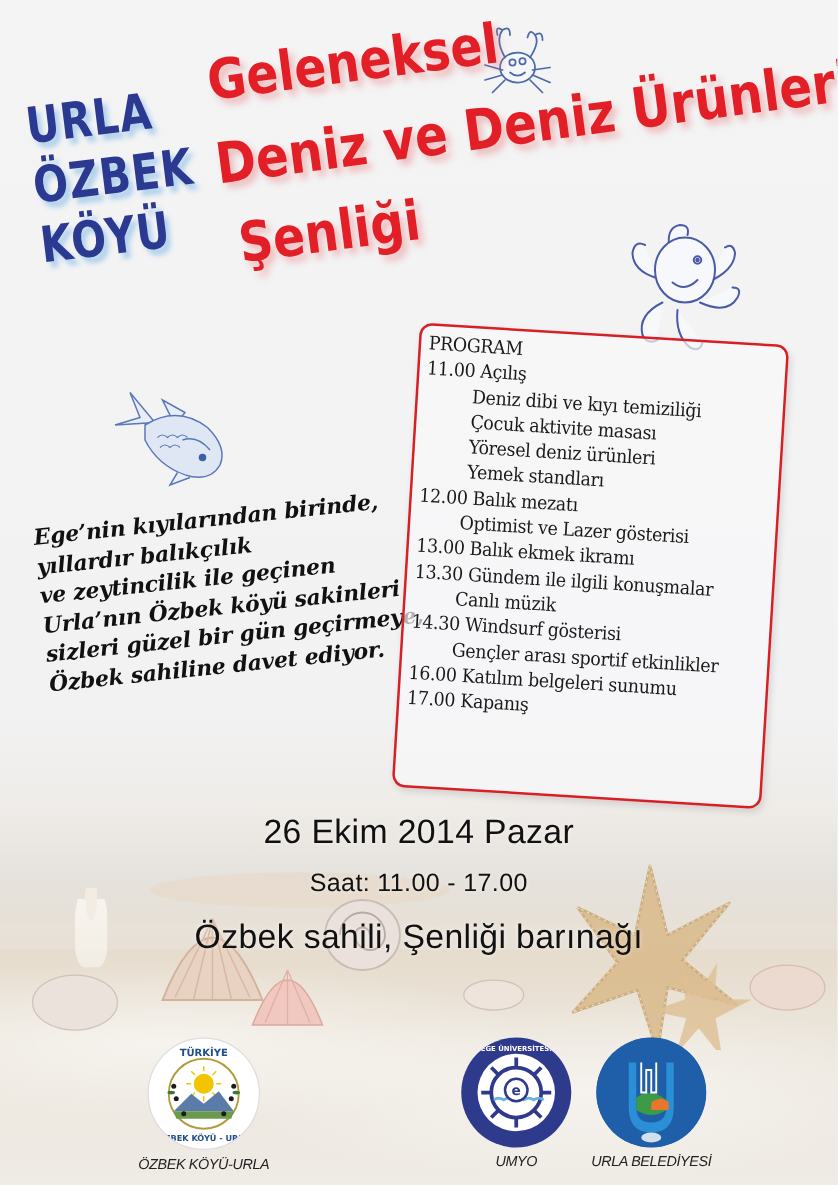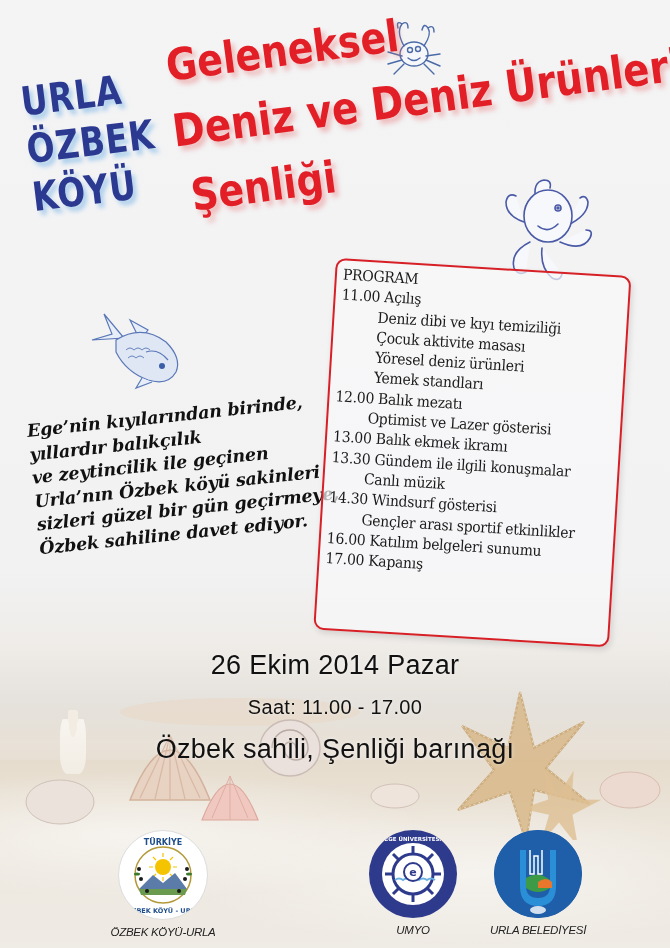--- a/index.html
+++ b/index.html
@@ -243,21 +243,21 @@
           <circle cx="44" cy="44" r="20" fill="#fff" stroke="#2e3a8c" stroke-width="3"></circle>
           <path d="M26,50 q4,-3 8,0 q4,-3 8,0 q4,-3 8,0 q4,-3 8,0 q4,-3 8,0" fill="none" stroke="#6ab0e0" stroke-width="2"></path>
           <circle cx="44" cy="42" r="9" fill="#fff" stroke="#2e3a8c" stroke-width="2"></circle>
           <text x="44" y="46" font-size="11" text-anchor="middle" fill="#2e3a8c" font-family="DejaVu Sans" font-weight="bold">e</text>
           <text x="44" y="11" font-size="5.5" text-anchor="middle" fill="#fff" font-family="DejaVu Sans" font-weight="bold">EGE ÜNİVERSİTESİ</text>
         </svg>
       </div>
       <span class="logo-label">UMYO</span>
     </div>
 
-    <div class="logo" style="left:375px">
+    <div class="logo" style="left:358px">
       <div class="emblem" style="background:#1f5ea8;">
         <svg width="88" height="88" viewBox="0 0 88 88">
           <circle cx="44" cy="44" r="44" fill="#1f5ea8"></circle>
           <path d="M26,20 L26,56 Q26,76 44,76 Q62,76 62,56 L62,20 L56,20 L56,56 Q56,68 44,68 Q32,68 32,56 L32,20 Z" fill="#2a8fd6"></path>
           <path d="M32,48 Q44,40 56,50 L56,58 Q44,66 32,58 Z" fill="#3d9b47"></path>
           <path d="M44,52 Q52,46 58,52 L58,58 L44,58 Z" fill="#e8762d"></path>
           <path d="M36,20 L36,44 L40,44 L40,26 L44,26 L44,44 L48,44 L48,20" fill="none" stroke="#fff" stroke-width="1.5"></path>
           <ellipse cx="44" cy="80" rx="8" ry="4" fill="#fff" opacity="0.8"></ellipse>
         </svg>
       </div>

